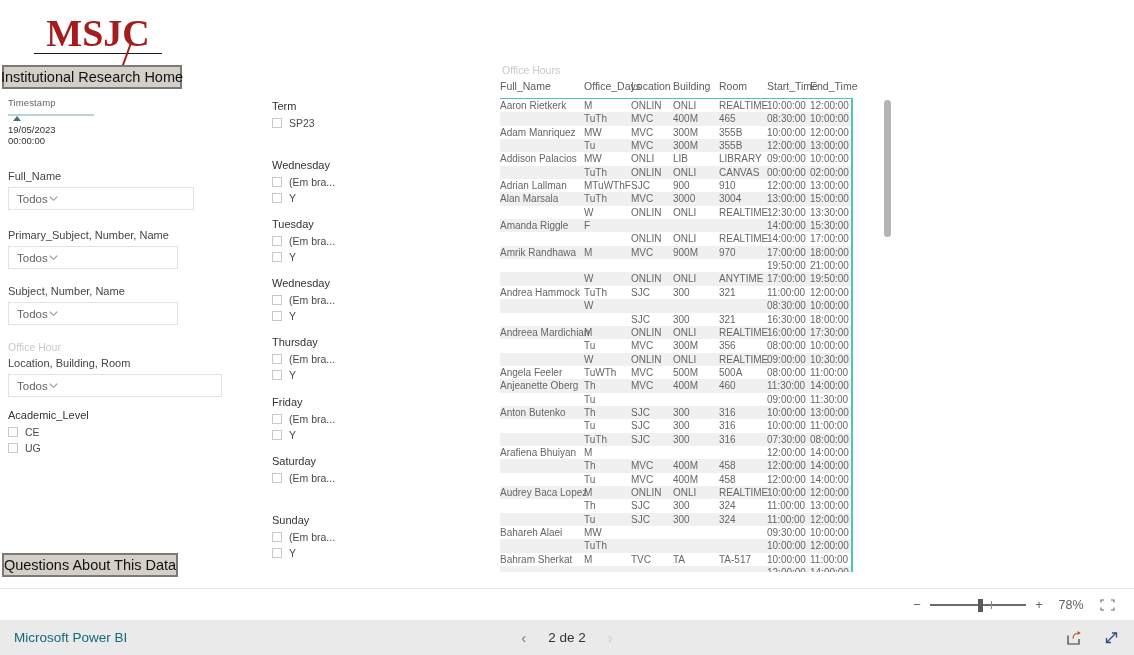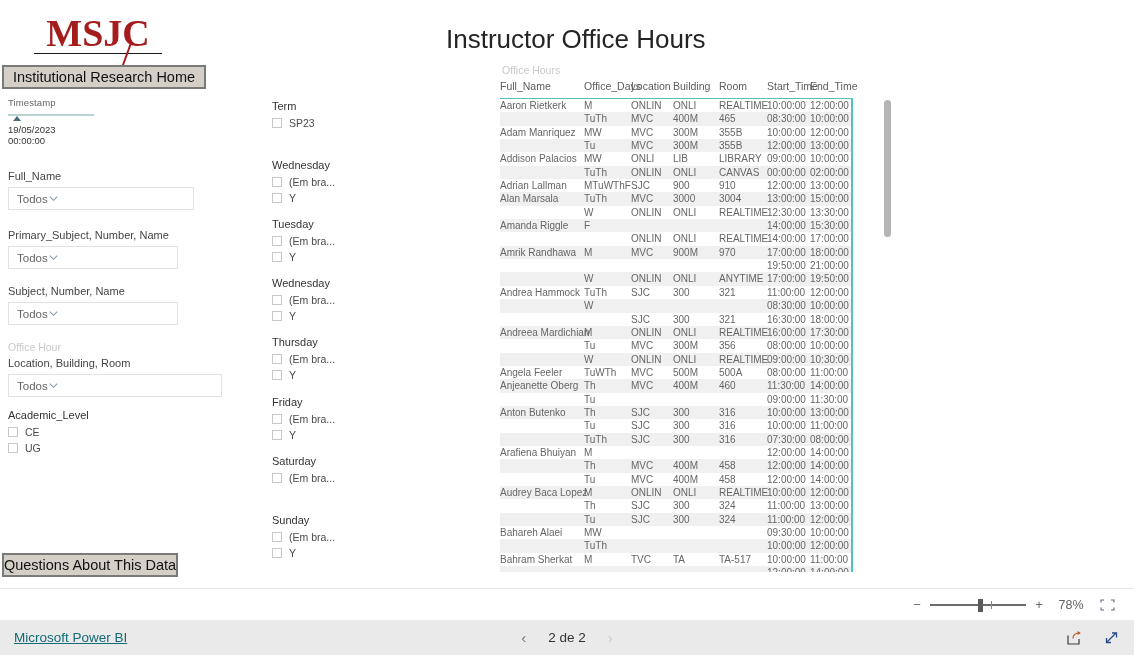--- a/index.html
+++ b/index.html
@@ -38,21 +38,21 @@
   .gbtn {
     position:absolute;
     background:#d4d0c8;
     border:2px solid #7a7a7a;
     color:#111;
     font-size:14.5px;
     line-height:1;
     display:flex; align-items:center; justify-content:center;
     cursor:pointer; white-space:nowrap;
   }
-  #btn-home { left:2px; top:65px; width:204px; height:24px; }
+  #btn-home { left:2px; top:65px; width:180px; height:24px; }
   #btn-questions { left:2px; top:553px; width:176px; height:24px; }
 
   
   .ts { position:absolute; left:8px; top:97px; width:86px; }
   .ts-label { font-size:9.5px; color:#666; letter-spacing:.1px; }
   .ts-track { position:relative; margin-top:6px; height:7px; }
   .ts-line { position:absolute; left:0; top:0; width:86px; height:1.5px; background:#b9d4d4; }
   .ts-handle {
     position:absolute; left:5px; top:1.5px;
     width:0; height:0;
@@ -146,21 +146,21 @@
   .zb-fit { width:26px; display:flex; align-items:center; justify-content:center; cursor:pointer; }
 
   
   .footer {
     position:absolute; left:0; top:620px; width:1134px; height:35px;
     background:#eaeaea;
     display:flex; align-items:center;
   }
   .f-brand {
     position:absolute; left:14px;
-    font-size:13.5px; color:#136a77; text-decoration:underline; cursor:pointer;
+    font-size:13.5px; color:#136a77; cursor:pointer;
     white-space:nowrap;
   }
   .f-pager {
     position:absolute; left:0; width:1134px;
     display:flex; align-items:center; justify-content:center; gap:22px;
   }
   .f-chev { font-size:15px; cursor:pointer; line-height:1; }
   .f-chev.on { color:#7a7a7a; }
   .f-chev.off { color:#cdcdcd; }
   .f-page { font-size:13.5px; color:#333; white-space:nowrap; }
@@ -337,21 +337,20 @@
       <div class="cl-row">
         <span class="cbox"></span>
         <span class="cl-lbl">(Em bra...</span>
       </div>
       <div class="cl-row">
         <span class="cbox"></span>
         <span class="cl-lbl">Y</span>
       </div>
     </div>
 
-    <div class="rtitle">Instructor Office Hours</div>
 
     <div class="tv">
       <div class="tv-cap">Office Hours</div>
       <div class="tv-body">
         <table class="tbl">
           <thead>
             <tr>
               <th class="h-name">Full_Name</th>
               <th class="h-days">Office_Days</th>
               <th class="h-loc">Location</th>

